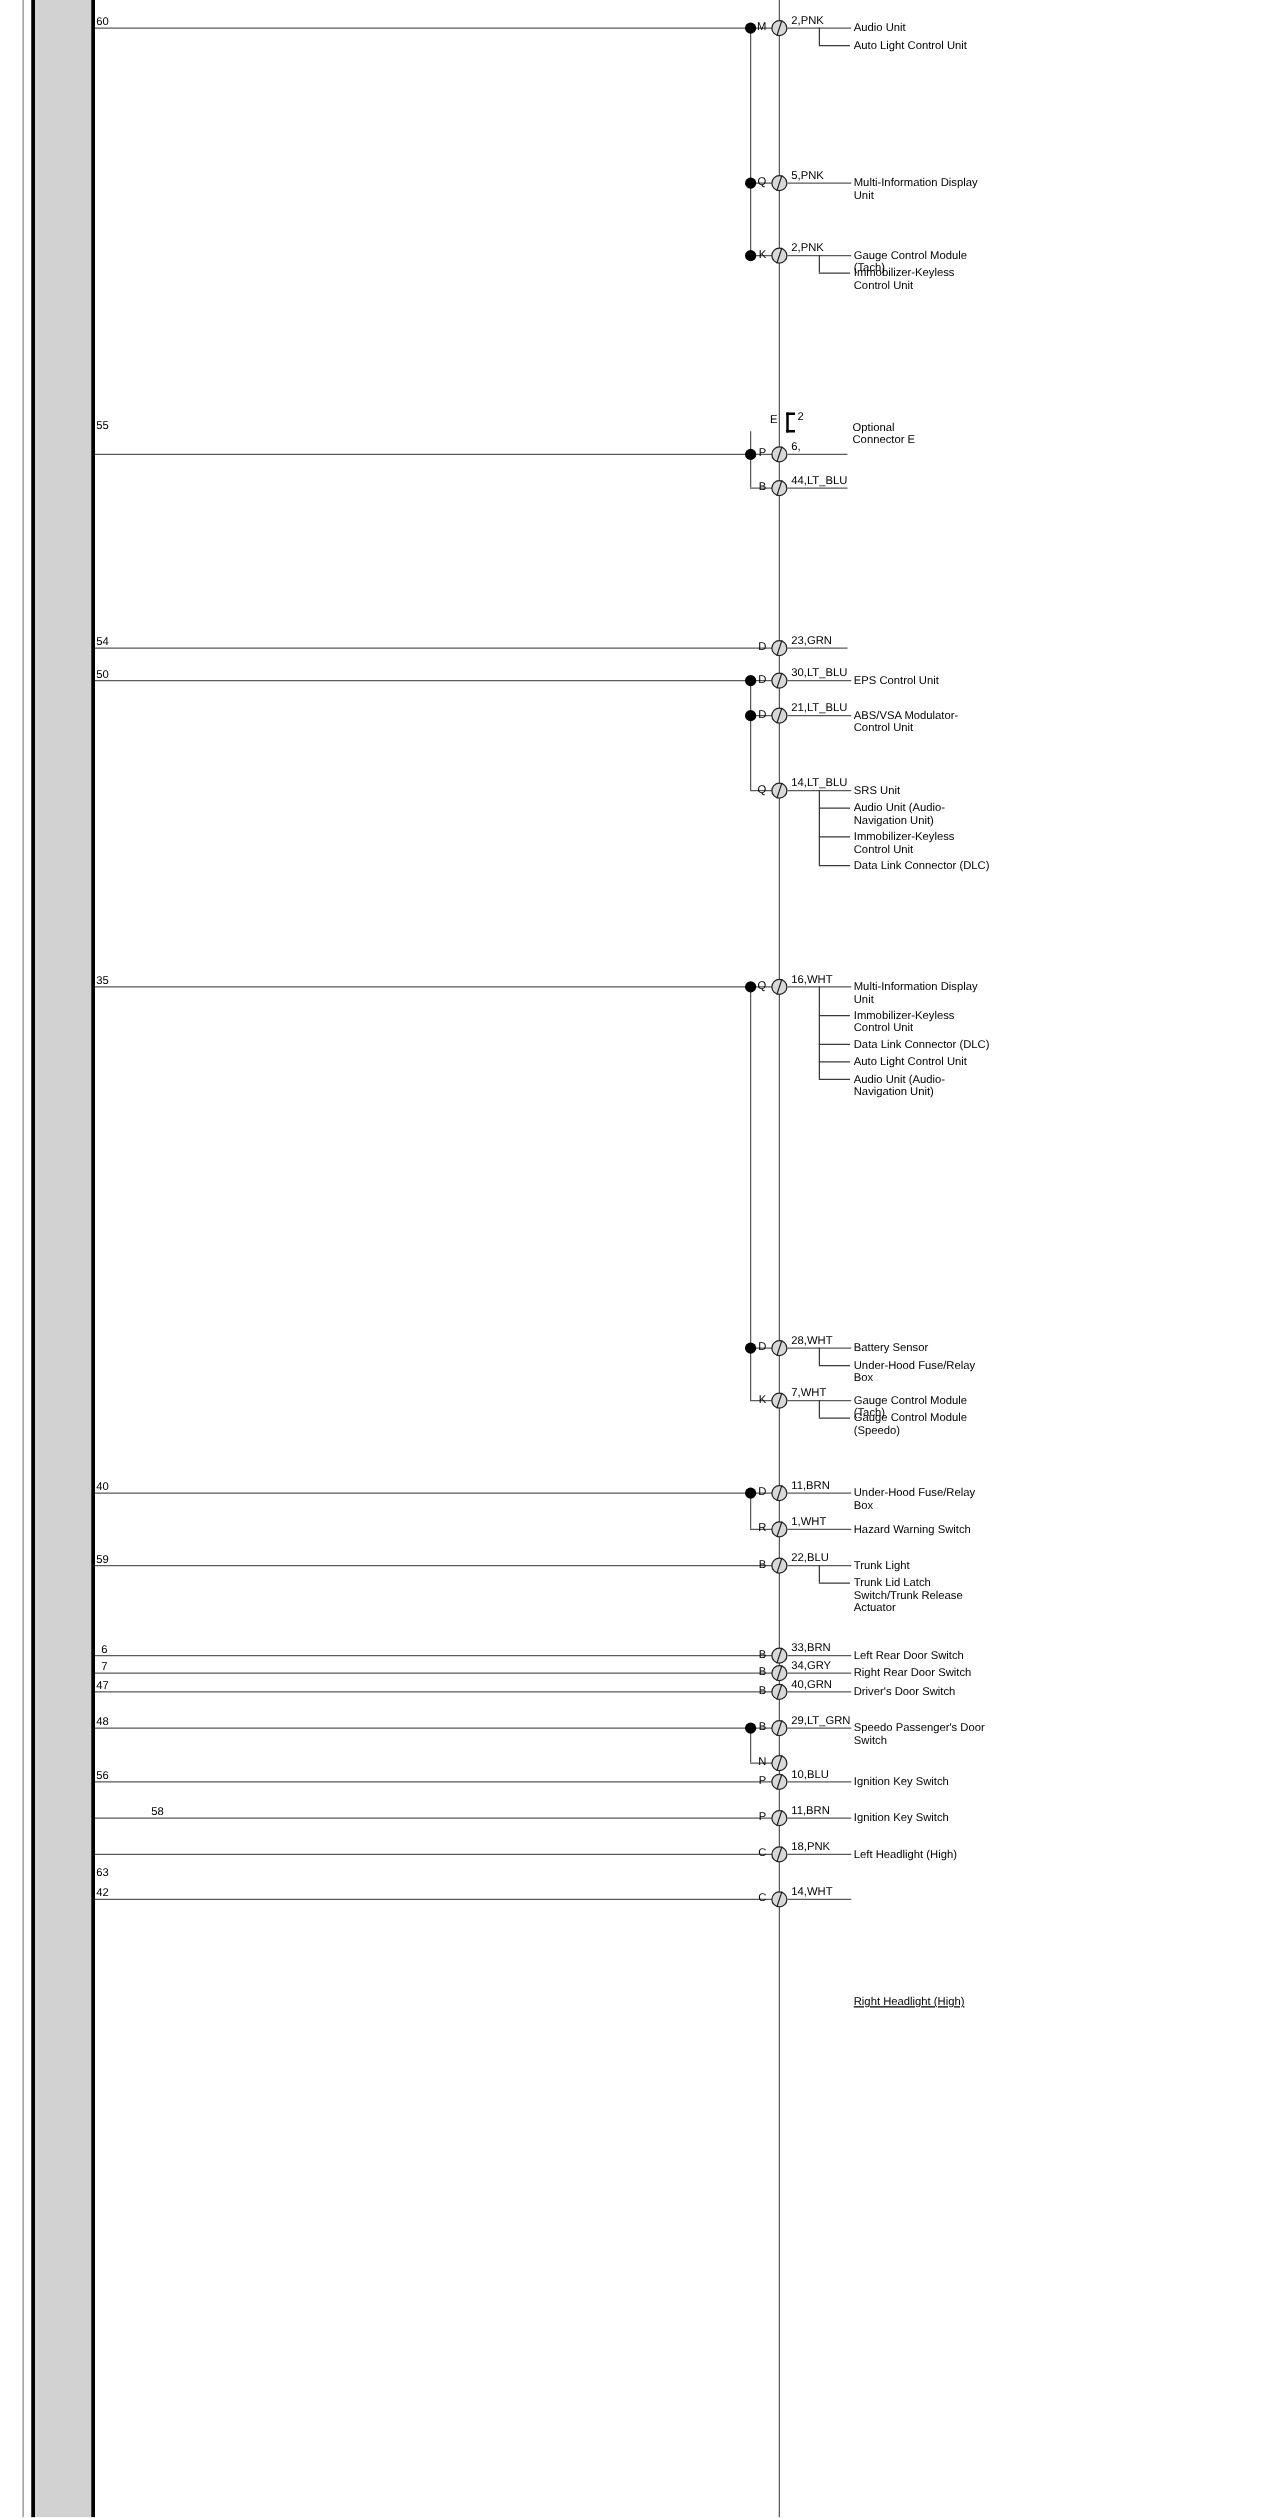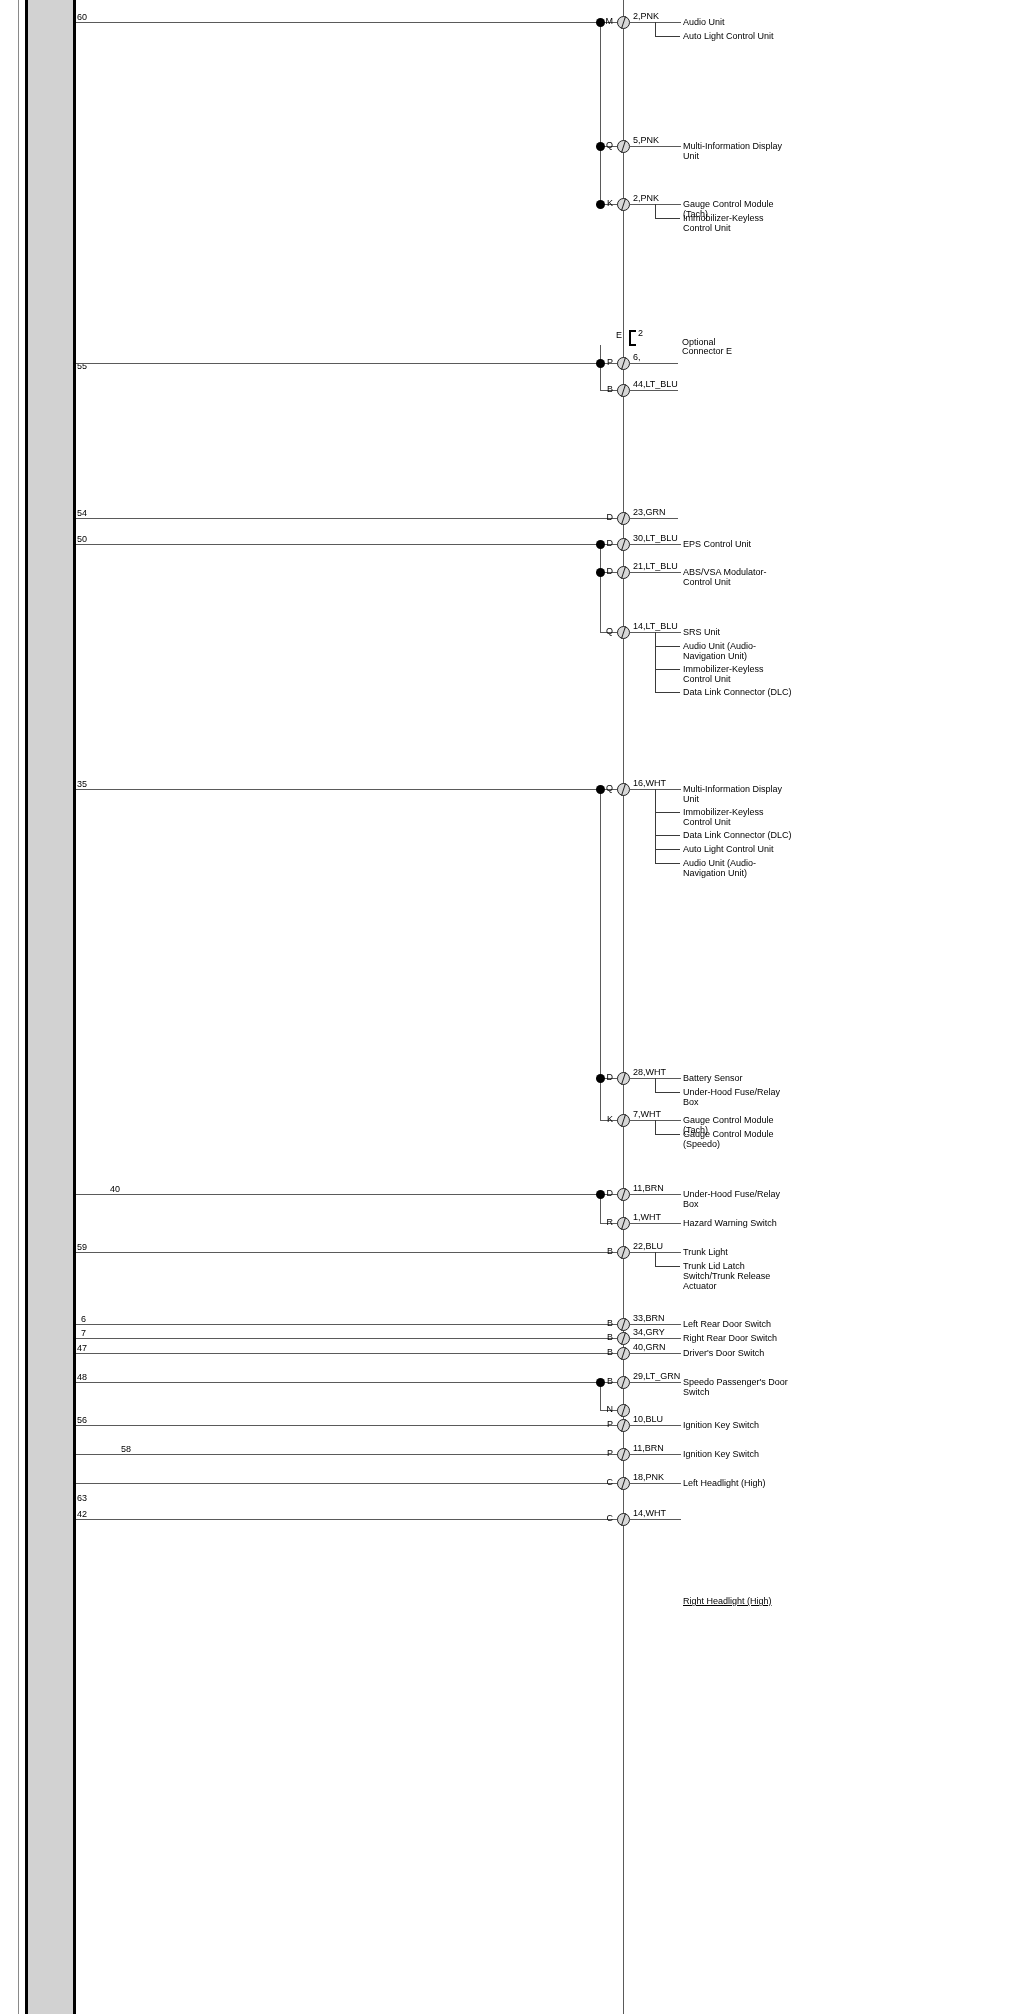--- a/index.html
+++ b/index.html
@@ -184,21 +184,21 @@
       <div class="hwire" style="left: 600px; top: 204px; width: 23px;"></div>
       <div class="dot" style="left: 596px; top: 200px;"></div>
       <div class="pin-letter" style="left: 595px; top: 199px; width: 18px;">K</div>
       <div class="conn" style="left: 617px; top: 198px;"></div>
       <div class="wire-label" style="left: 633px; top: 194px;">2,PNK</div>
       <div class="hwire" style="left: 630px; top: 204px; width: 51px;"></div>
       <div class="txt-wrap" style="left: 683px; top: 199px; width: 110px;">Gauge Control Module (Tach)</div>
       <div class="txt-wrap" style="left: 683px; top: 213px; width: 110px;">Immobilizer-Keyless Control Unit</div>
       <div class="hwire-dev" style="left: 655px; top: 218px; width: 25px;"></div>
       <div class="vdev" style="left: 655px; top: 204px; height: 14px;"></div>
-      <div class="cav-num" style="left: 77px; top: 362px;">55</div>
+      <div class="cav-num" style="left: 77px; top: 336px;">55</div>
       <div class="hwire" style="left: 76px; top: 363px; width: 547px;"></div>
       <div class="dot" style="left: 596px; top: 359px;"></div>
       <div class="pin-letter" style="left: 595px; top: 358px; width: 18px;">P</div>
       <div class="conn" style="left: 617px; top: 357px;"></div>
       <div class="wire-label" style="left: 633px; top: 353px;">6,</div>
       <div class="hwire" style="left: 630px; top: 363px; width: 48px;"></div>
       <div class="hwire" style="left: 600px; top: 390px; width: 23px;"></div>
       <div class="pin-letter" style="left: 595px; top: 385px; width: 18px;">B</div>
       <div class="conn" style="left: 617px; top: 384px;"></div>
       <div class="wire-label" style="left: 633px; top: 380px;">44,LT_BLU</div>
@@ -266,21 +266,21 @@
       <div class="vdev" style="left: 655px; top: 1078px; height: 14px;"></div>
       <div class="hwire" style="left: 600px; top: 1120px; width: 23px;"></div>
       <div class="pin-letter" style="left: 595px; top: 1115px; width: 18px;">K</div>
       <div class="conn" style="left: 617px; top: 1114px;"></div>
       <div class="wire-label" style="left: 633px; top: 1110px;">7,WHT</div>
       <div class="hwire" style="left: 630px; top: 1120px; width: 51px;"></div>
       <div class="txt-wrap" style="left: 683px; top: 1115px; width: 110px;">Gauge Control Module (Tach)</div>
       <div class="txt-wrap" style="left: 683px; top: 1129px; width: 110px;">Gauge Control Module (Speedo)</div>
       <div class="hwire-dev" style="left: 655px; top: 1134px; width: 25px;"></div>
       <div class="vdev" style="left: 655px; top: 1120px; height: 14px;"></div>
-      <div class="cav-num" style="left: 94px; top: 1185px; padding-left: 16px;">40</div>
+      <div class="cav-num" style="left: 77px; top: 1185px;">40</div>
       <div class="hwire" style="left: 76px; top: 1194px; width: 547px;"></div>
       <div class="dot" style="left: 596px; top: 1190px;"></div>
       <div class="pin-letter" style="left: 595px; top: 1189px; width: 18px;">D</div>
       <div class="conn" style="left: 617px; top: 1188px;"></div>
       <div class="wire-label" style="left: 633px; top: 1184px;">11,BRN</div>
       <div class="hwire" style="left: 630px; top: 1194px; width: 51px;"></div>
       <div class="txt-wrap" style="left: 683px; top: 1189px; width: 110px;">Under-Hood Fuse/Relay Box</div>
       <div class="hwire" style="left: 600px; top: 1223px; width: 23px;"></div>
       <div class="pin-letter" style="left: 595px; top: 1218px; width: 18px;">R</div>
       <div class="conn" style="left: 617px; top: 1217px;"></div>

